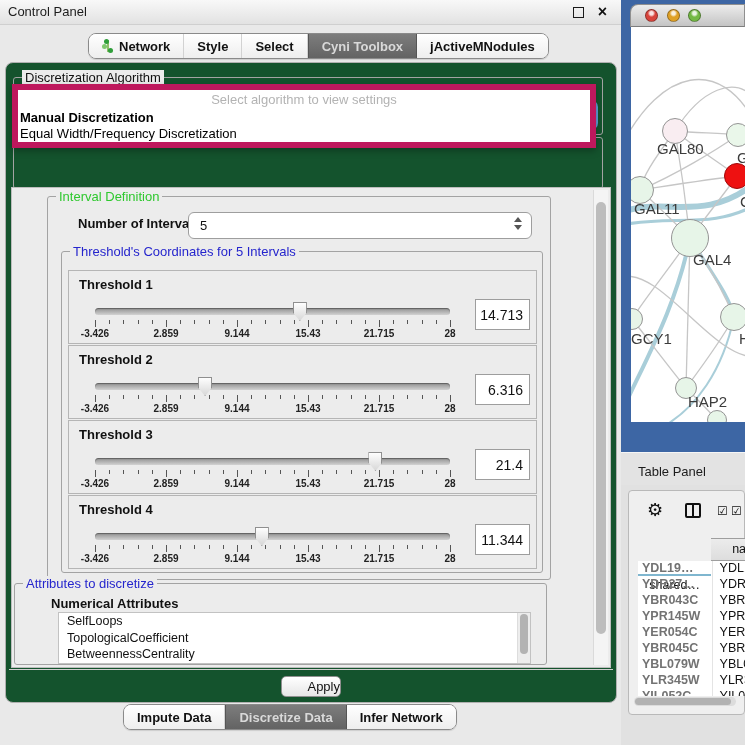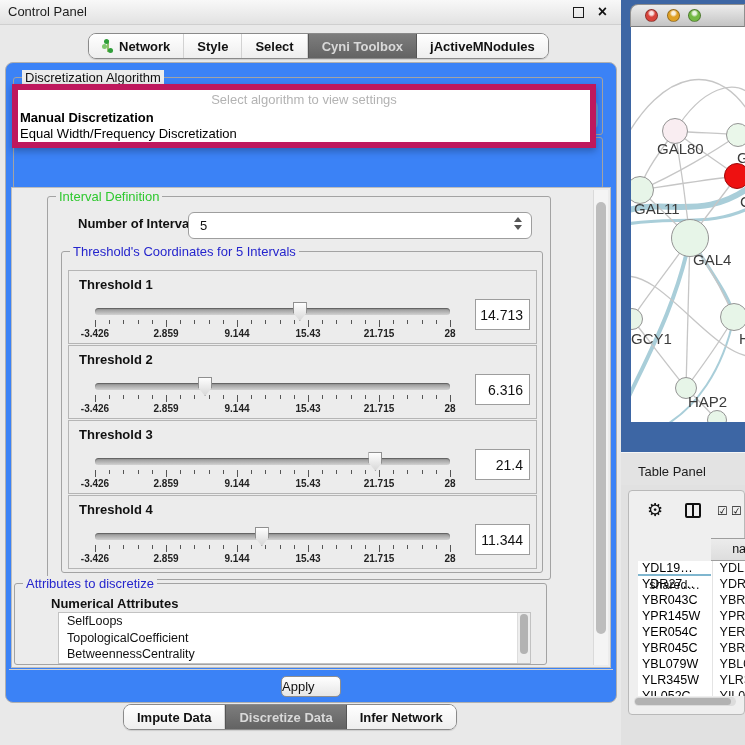--- a/index.html
+++ b/index.html
@@ -20,21 +20,21 @@
     background:linear-gradient(#ffffff,#ececec);overflow:hidden;box-shadow:0 1px 1px rgba(0,0,0,.12);}
   .seg-tab{display:flex;align-items:center;gap:5px;padding:0 13px;font-size:13px;font-weight:bold;color:#111;
     border-right:1px solid #d2d2d2;background:linear-gradient(#ffffff,#eeeeee);white-space:nowrap;}
   .seg-tab:last-child{border-right:none;}
   .seg-tab.sel{background:linear-gradient(#7d7d7d,#636363);color:#d9d9d9;border-right:1px solid #555;border-left:1px solid #555;}
   .net-ico{width:12px;height:14px;position:relative;}
   .net-ico:before{content:"";position:absolute;left:5px;top:1px;width:2px;height:12px;background:#8fbf6a;}
   .net-ico:after{content:"";position:absolute;left:2px;top:0;width:5px;height:5px;border-radius:50%;background:#2f9e3a;
     box-shadow:4px 9px 0 0 #2f9e3a, -2px 5px 0 0 #7fc76f;}
 
-  .outer-panel{position:absolute;left:5px;top:62px;width:610px;height:639px;background:#3b82f6;
+  .outer-panel{position:absolute;left:5px;top:62px;width:610px;height:639px;background:#14532d;
     border:1px solid #b0b0b0;border-radius:8px;}
 
   .group{position:absolute;border:1px solid #a3a3a3;border-radius:3px;}
   .group-title{position:absolute;top:-8px;left:8px;background:#ececec;padding:0 3px;font-size:13px;color:#111;white-space:nowrap;}
   .group-title.green{color:#2ec82e;}
   .group-title.blue{color:#2525cd;}
 
   .combo{position:absolute;background:#fff;border:1px solid #9e9e9e;border-radius:6px;font-size:13px;color:#111;}
   .combo .cv{position:absolute;left:11px;top:5px;white-space:nowrap;}
   .stepper{position:absolute;right:9px;top:4px;display:flex;flex-direction:column;align-items:center;}
@@ -75,21 +75,21 @@
   
   .attr-label{position:absolute;left:36px;top:12px;font-size:13px;font-weight:bold;color:#111;white-space:nowrap;}
   .attr-list{position:absolute;left:43px;top:28px;width:471px;height:50px;background:#fff;border:1px solid #c2c2c2;overflow:hidden;}
   .attr-item{font-size:12.5px;color:#111;line-height:16.5px;padding-left:8px;white-space:nowrap;}
   .list-scroll{position:absolute;right:0;top:0;width:12px;height:100%;background:#ededed;border-left:1px solid #ddd;}
   .list-thumb{position:absolute;left:2px;top:1px;width:8px;height:40px;background:#b3b3b3;border-radius:4px;}
 
   .apply-bar{position:absolute;left:3px;right:3px;top:606px;height:32px;border-top:1px solid #cfcfcf;}
   .apply-btn{position:absolute;left:50%;transform:translateX(-50%);top:6px;width:58px;height:19px;
     background:linear-gradient(#ffffff,#e6e6e6);border:1px solid #8f8f8f;border-radius:5px;
-    font-size:13px;color:#111;text-align:left;line-height:19px;}
+    font-size:13px;color:#111;text-align:right;line-height:19px;}
 
   
   .net-window{position:absolute;left:621px;top:0;width:124px;height:452px;background:#3d66a4;}
   .nw-titlebar{position:absolute;left:9px;top:4px;width:115px;height:23px;
     background:linear-gradient(#ececec,#c4c4c4);border:1px solid #8f8f8f;border-bottom:1px solid #7d7d7d;
     border-top-left-radius:8px;box-sizing:border-box;}
   .tl{position:absolute;top:4px;width:13px;height:13px;border-radius:50%;border:1px solid rgba(0,0,0,.35);box-sizing:border-box;
     background:radial-gradient(circle at 50% 30%, rgba(255,255,255,.85) 0 18%, transparent 40%);}
   .nw-canvas{position:absolute;left:10px;top:27px;width:114px;height:395px;background:#fff;overflow:hidden;}
   .net-node{position:absolute;border-radius:50%;border:1.5px solid #949494;box-sizing:border-box;}
@@ -106,21 +106,21 @@
   .cbx{position:absolute;top:13px;font-size:12px;color:#111;font-family:"DejaVu Sans",sans-serif;}
   .tp-table{position:absolute;left:9px;top:47px;width:130px;height:158px;overflow:hidden;}
   .tp-hrow{display:flex;height:23px;}
   .tp-hcell{box-sizing:border-box;border:1px solid #9e9e9e;background:linear-gradient(#ececec,#dddddd);
     font-size:12.5px;color:#111;text-align:center;line-height:21px;}
   .tp-hcell.sel{background:#aadff2;border:1px solid #7fb6cf;}
   .tp-hc1{width:80px;margin-top:36px;}
   .tp-hc2{width:62px;border-left:none;}
   .tp-rows{background:#fff;}
   .tp-row{display:flex;height:16px;background:#fff;}
-  .tp-c1{width:84px;box-sizing:border-box;padding-left:4px;font-size:12.5px;color:#000000;border-right:1px solid #e4e4e4;white-space:nowrap;overflow:hidden;}
+  .tp-c1{width:84px;box-sizing:border-box;padding-left:4px;font-size:12.5px;color:#737373;border-right:1px solid #e4e4e4;white-space:nowrap;overflow:hidden;font-weight:bold;}
   .tp-c2{width:62px;box-sizing:border-box;padding-left:7px;font-size:12.5px;color:#111;white-space:nowrap;}
   .hscroll{position:absolute;left:5px;top:206px;width:102px;height:9px;background:#dcdcdc;border-radius:5px;}
   .hscroll-thumb{position:absolute;left:1px;top:1px;width:96px;height:7px;background:#b2b2b2;border-radius:4px;}
 </style>
 </head>
 <body>
 
 <div class="screen">
 
   <div class="cp">

